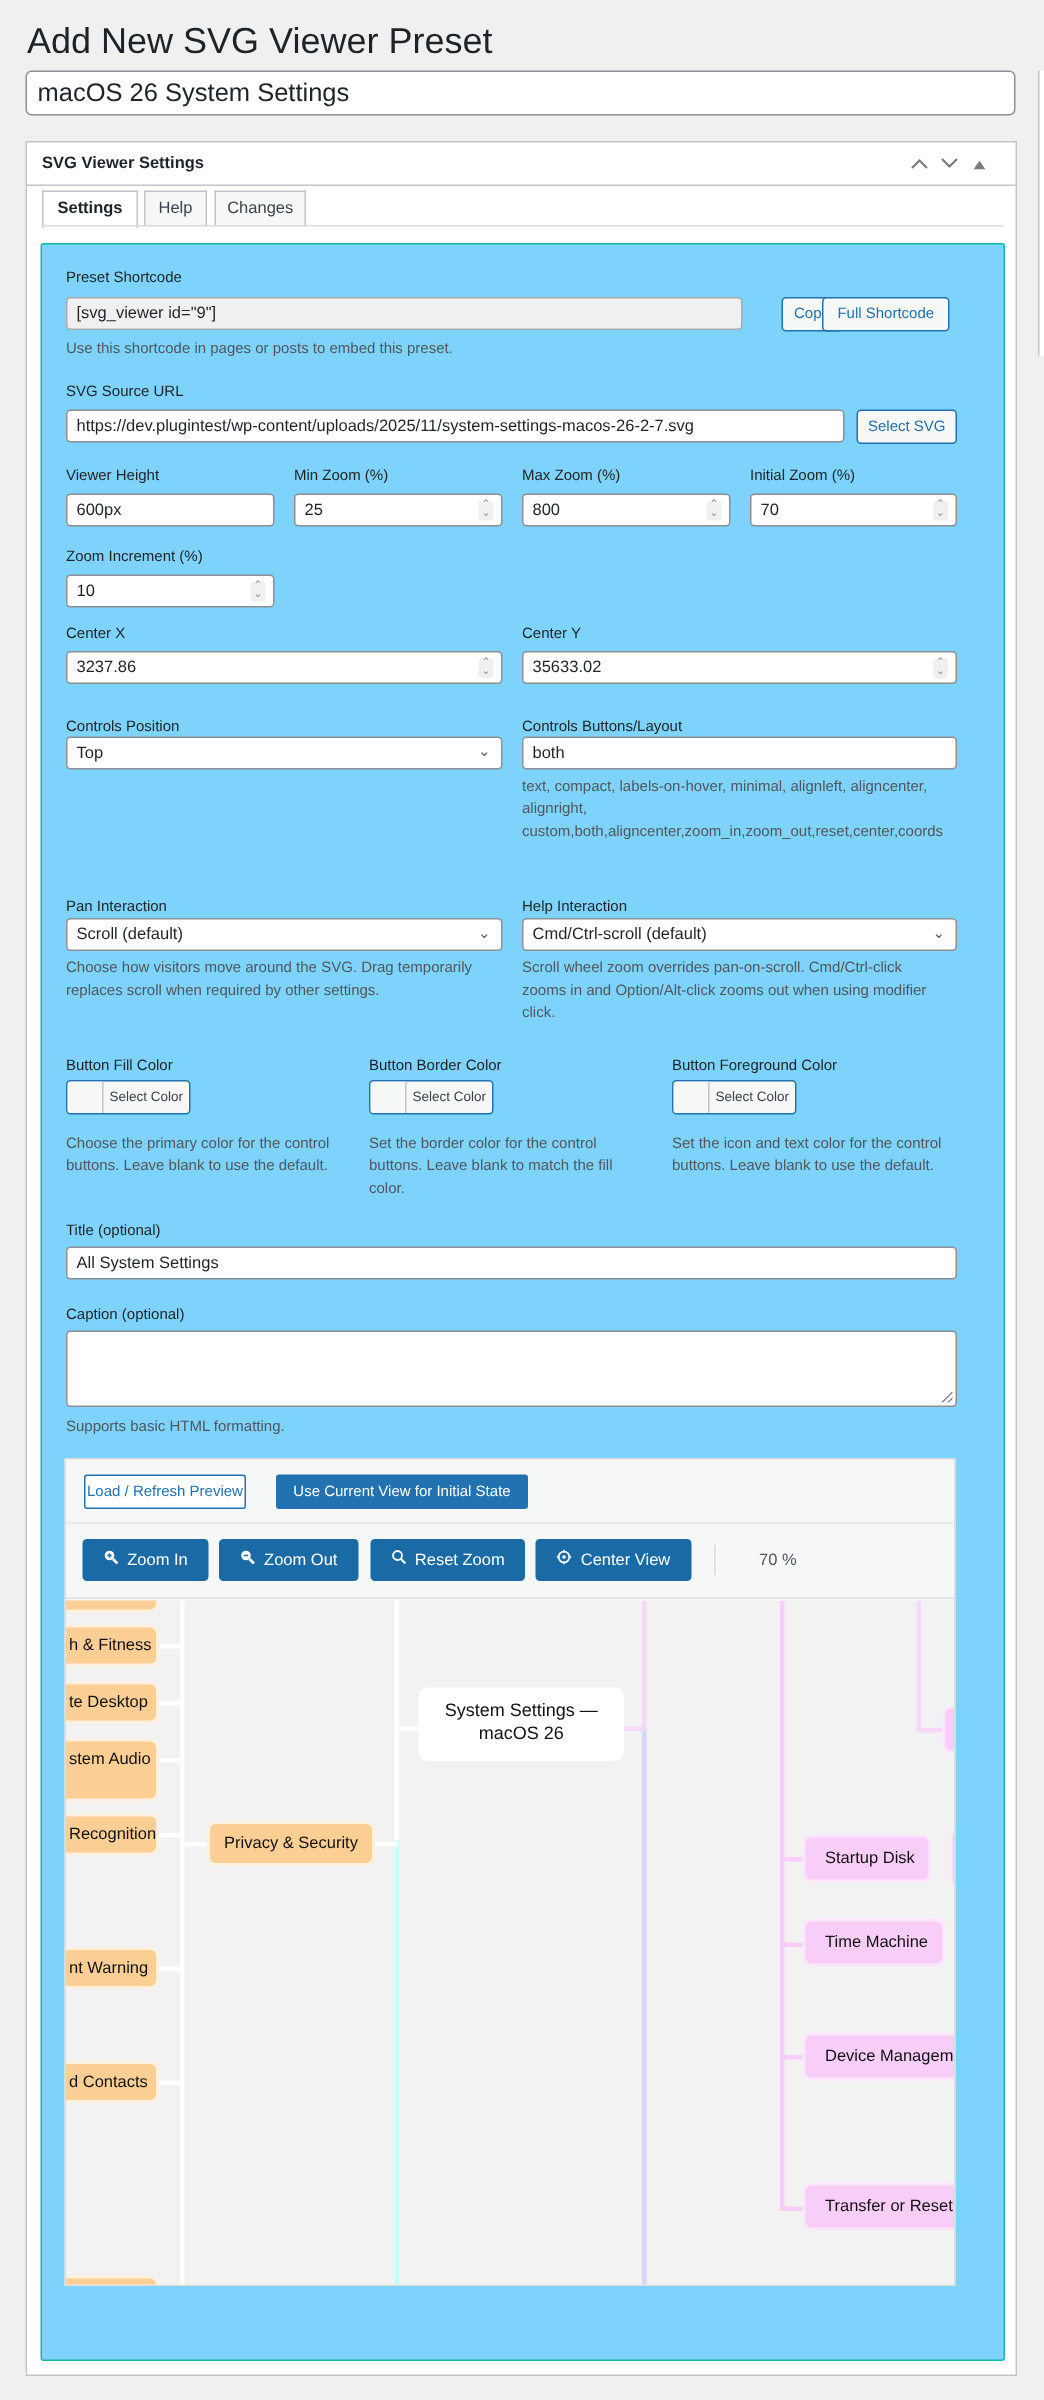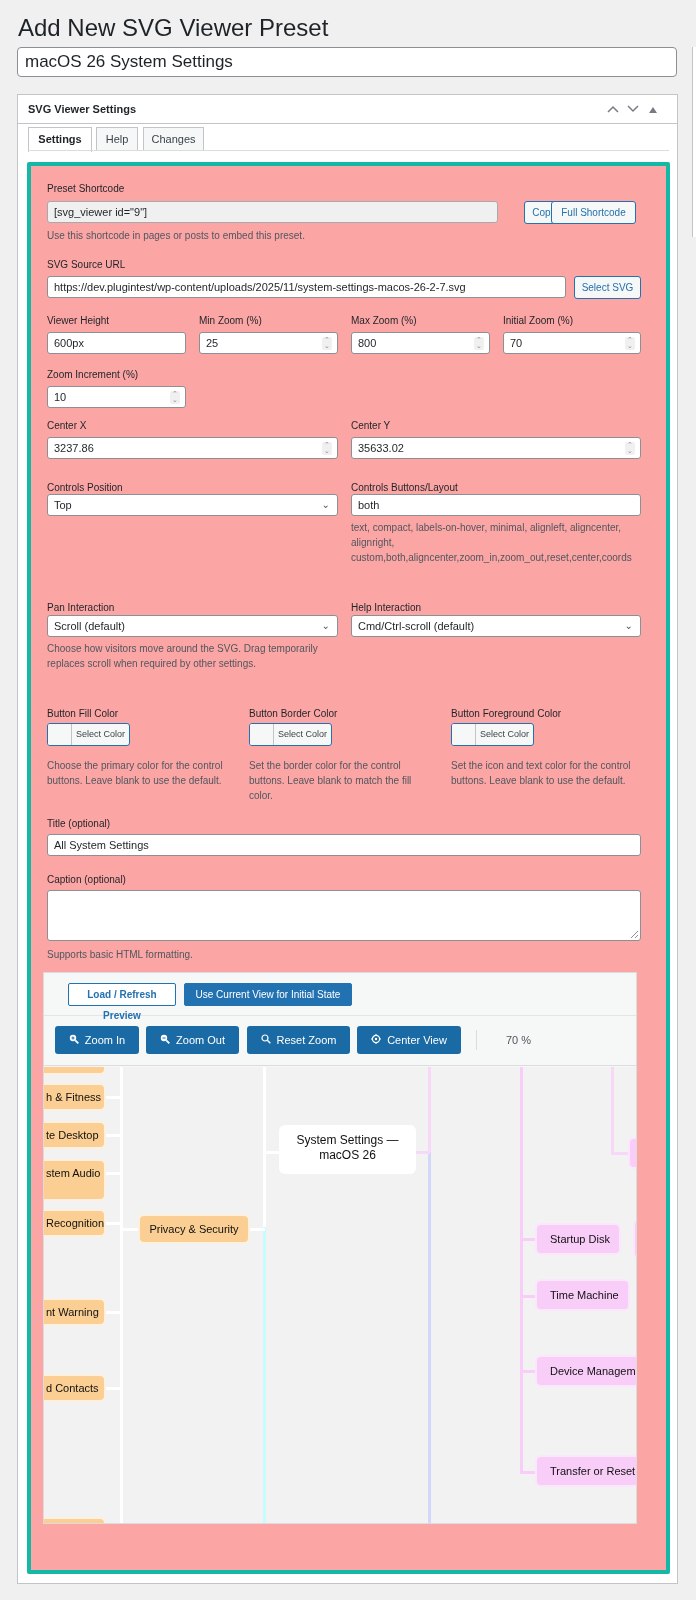--- a/index.html
+++ b/index.html
@@ -42,21 +42,21 @@
   .tabs { position: absolute; left: 10px; top: 32px; height: 24px; }
   .tab {
     position: absolute; top: 0; height: 24px; border: 1px solid #c3c4c7; border-bottom: none;
     background: #f6f7f7; font-size: 11px; line-height: 23px; text-align: center; color: #3c434a;
     cursor: pointer;
   }
   .tab.active { background: #fff; font-weight: 700; color: #1d2327; height: 25px; }
   .tab-line { position: absolute; left: 10px; top: 55px; width: 641px; height: 1px; background: #dcdcde; }
   .inner-box {
     position: absolute; left: 9px; top: 67px; width: 643px; height: 1412px;
-    border: 4px solid #14b8a6; border-radius: 2px; background: #fca5a5;
+    border: 1px solid #14b8a6; border-radius: 2px; background: #7dd3fc;
   }
   .lbl { position: absolute; font-size: 10px; color: #1d2327; }
   .desc { position: absolute; font-size: 10px; color: #50575e; line-height: 15px; }
   .field {
     position: absolute; height: 22px; border: 1px solid #8c8f94; border-radius: 3px;
     background: #fff; font-size: 11px; line-height: 20px; padding: 0 6px; color: #1d2327;
     white-space: nowrap; overflow: hidden;
   }
   .field.ro { background: #f0f0f1; border-color: #a7aaad; }
   .spin {
@@ -220,20 +220,25 @@
     </div>
     <div class="desc" style="left:16px;top:475px;width:295px;">
       <div>Choose how visitors move around the SVG. Drag temporarily</div>
       <div>replaces scroll when required by other settings.</div>
     </div>
     <div class="lbl" style="left:320px;top:436px;">Help Interaction</div>
     <div class="field" style="left:320px;top:449px;width:290px;">
       <span>Cmd/Ctrl-scroll (default)</span>
       <span class="sel-arrow">⌄</span>
     </div>
+    <div class="desc" style="left:320px;top:475px;width:300px;">
+      <div>Scroll wheel zoom overrides pan-on-scroll. Cmd/Ctrl-click</div>
+      <div>zooms in and Option/Alt-click zooms out when using modifier</div>
+      <div>click.</div>
+    </div>
 
     <div class="lbl" style="left:16px;top:542px;">Button Fill Color</div>
     <div class="color-btn" style="left:16px;top:557px;">
       <span class="swatch"></span>
       <span class="ctext">Select Color</span>
     </div>
     <div class="desc" style="left:16px;top:592px;width:200px;">
       <div>Choose the primary color for the control</div>
       <div>buttons. Leave blank to use the default.</div>
     </div>
@@ -265,21 +270,21 @@
     <div class="lbl" style="left:16px;top:708px;">Caption (optional)</div>
     <div class="textarea" style="left:16px;top:724px;width:594px;height:51px;">
       <span class="grip"></span>
     </div>
     <div class="desc" style="left:16px;top:781px;">Supports basic HTML formatting.</div>
   </div>
 </div>
 
 <div class="preview" style="left:43px;top:972px;width:594px;height:552px;">
   <div class="prev-top">
-    <div class="btn-outline" style="left:24px;top:10px;width:108px;font-weight:bold;">Load / Refresh Preview</div>
+    <div class="btn-outline" style="left:12px;top:10px;width:108px;">Load / Refresh Preview</div>
     <div class="btn-primary" style="left:140px;top:10px;width:168px;">Use Current View for Initial State</div>
   </div>
   <div class="prev-ctrl">
     <div class="zbtn" style="left:11px;width:84px;">
       <span class="ico">
         <svg width="10" height="10" viewBox="0 0 10 10">
             <circle cx="4" cy="4" r="3.2" fill="#fff"></circle>
             <path d="M6.3 6.3 L9.3 9.3" stroke="#fff" stroke-width="1.8"></path>
             <path d="M2.5 4 H5.5 M4 2.5 V5.5" stroke="#1a6aa5" stroke-width="1"></path>
           </svg>

